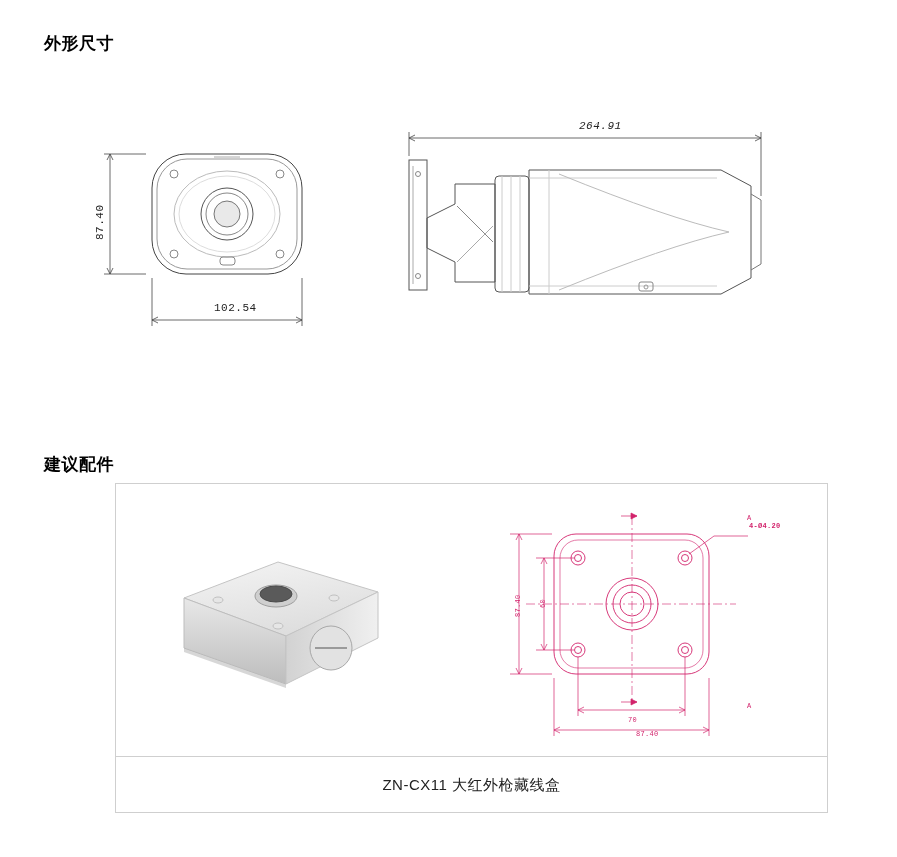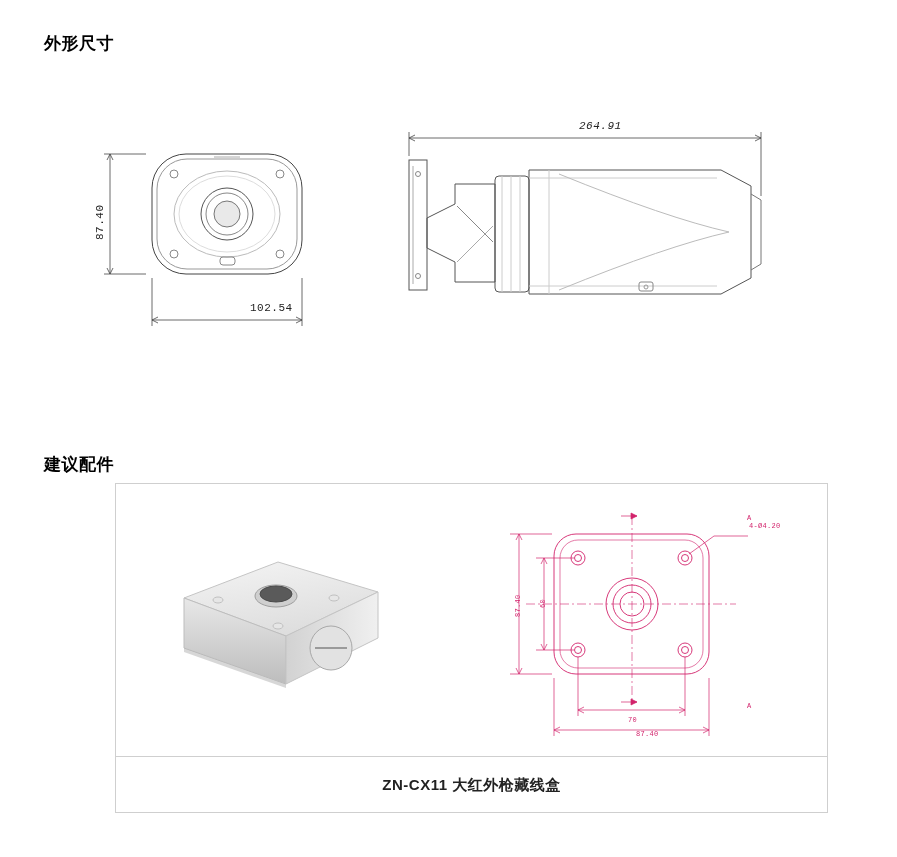--- a/index.html
+++ b/index.html
@@ -65,21 +65,20 @@
     box-sizing: border-box;
   }
   .acc-caption {
     height: 56px;
     display: flex;
     align-items: center;
     justify-content: center;
     font-size: 15px;
     color: #222;
     letter-spacing: 0.5px;
-    font-weight: bold;
   }
   .acc-photo {
     position: absolute;
     left: 50px;
     top: 60px;
     width: 230px;
     height: 160px;
   }
   .acc-cad {
     position: absolute;
@@ -142,21 +141,21 @@
       <path d="M68 148 V196"></path>
       <path d="M218 148 V196"></path>
       <path d="M68 190 H218"></path>
       <path d="M74 187 l-6 3 l6 3"></path>
       <path d="M212 187 l6 3 l-6 3"></path>
     </g>
   </svg>
 
   <div class="dim-text vertical" style="left:50px; top:130px;">87.40</div>
 
-  <div class="dim-text" style="left:170px; top:192px;margin-left:36px;">102.54</div>
+  <div class="dim-text" style="left:170px; top:192px;">102.54</div>
 
   <svg width="430" height="220" viewBox="0 0 430 220" style="position:absolute;left:355px;top:12px;">
     <g fill="none" stroke="#444" stroke-width="1">
 
       <rect x="10" y="38" width="18" height="130" stroke="#555"></rect>
       <path d="M14 44 v118" stroke="#aaa"></path>
       <circle cx="19" cy="52" r="2.5" stroke="#888"></circle>
       <circle cx="19" cy="154" r="2.5" stroke="#888"></circle>
 
       <path d="M28 96 L56 82 L56 62 L96 62 L96 160 L56 160 L56 140 L28 126 Z" stroke="#555"></path>
@@ -289,21 +288,21 @@
         <path d="M68 186 V244"></path>
         <path d="M223 186 V244"></path>
         <path d="M68 238 H223"></path>
         <path d="M74 235 l-6 3 l6 3"></path>
         <path d="M217 235 l6 3 l-6 3"></path>
       </g>
     </svg>
 
     <div class="cad-text" style="left:631px; top:30px;">A</div>
     <div class="cad-text" style="left:631px; top:218px;">A</div>
-    <div class="cad-text" style="left:633px; top:38px;">4-Ø4.20</div>
+    <div class="cad-text" style="left:633px; top:38px;font-weight:bold;">4-Ø4.20</div>
     <div class="cad-text vert" style="left:398px; top:133px;">87.40</div>
     <div class="cad-text vert" style="left:423px; top:124px;">60</div>
     <div class="cad-text" style="left:512px; top:232px;">70</div>
     <div class="cad-text" style="left:520px; top:246px;">87.40</div>
   </div>
 
   <div class="acc-caption">ZN-CX11 大红外枪藏线盒</div>
 </div>
 
 </body></html>

